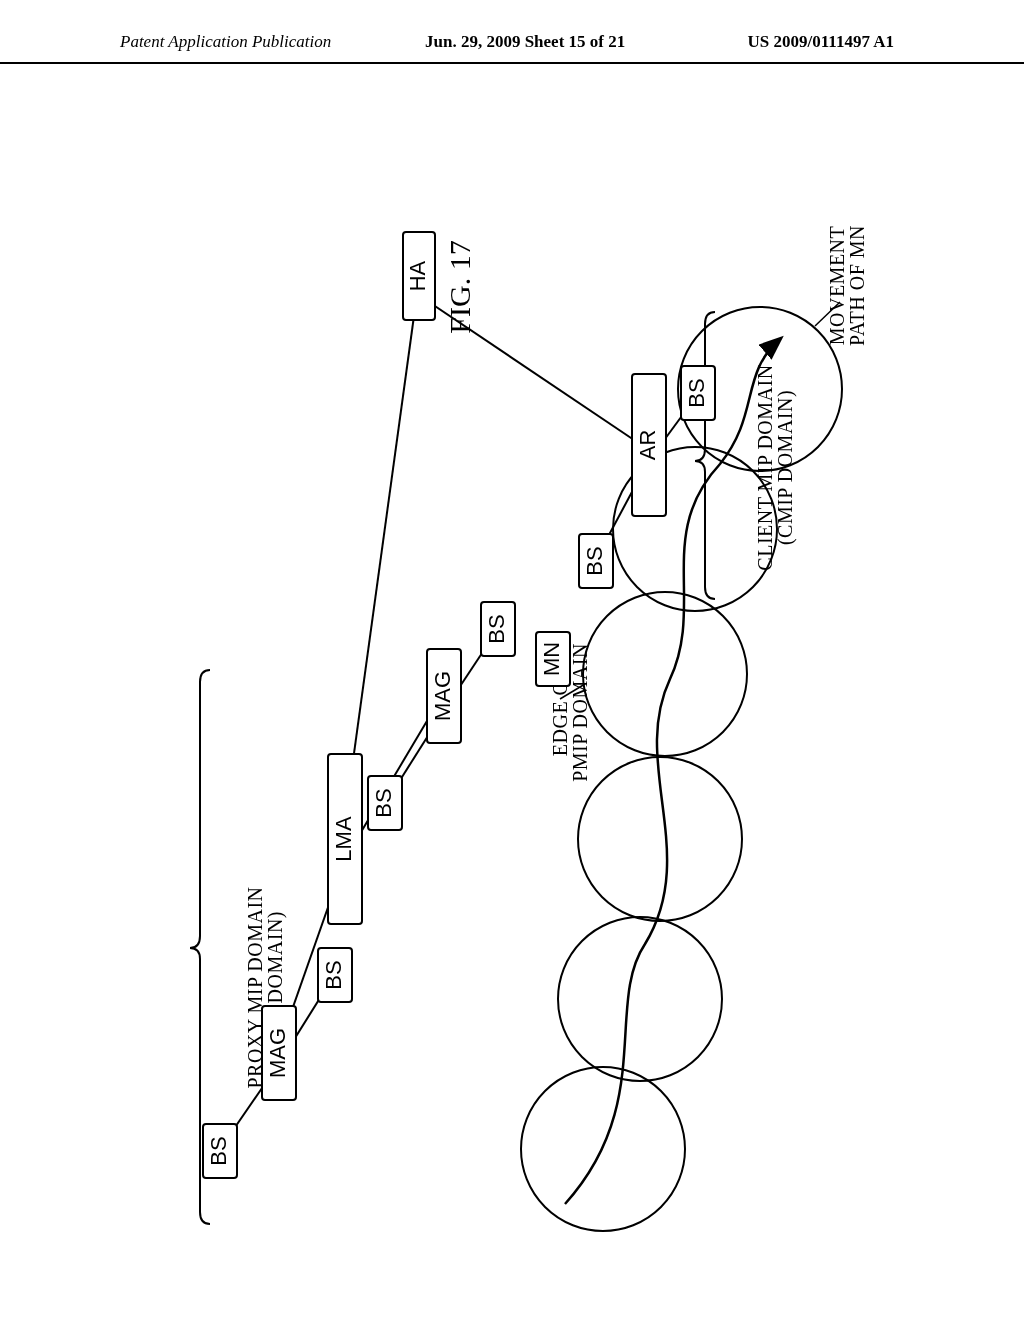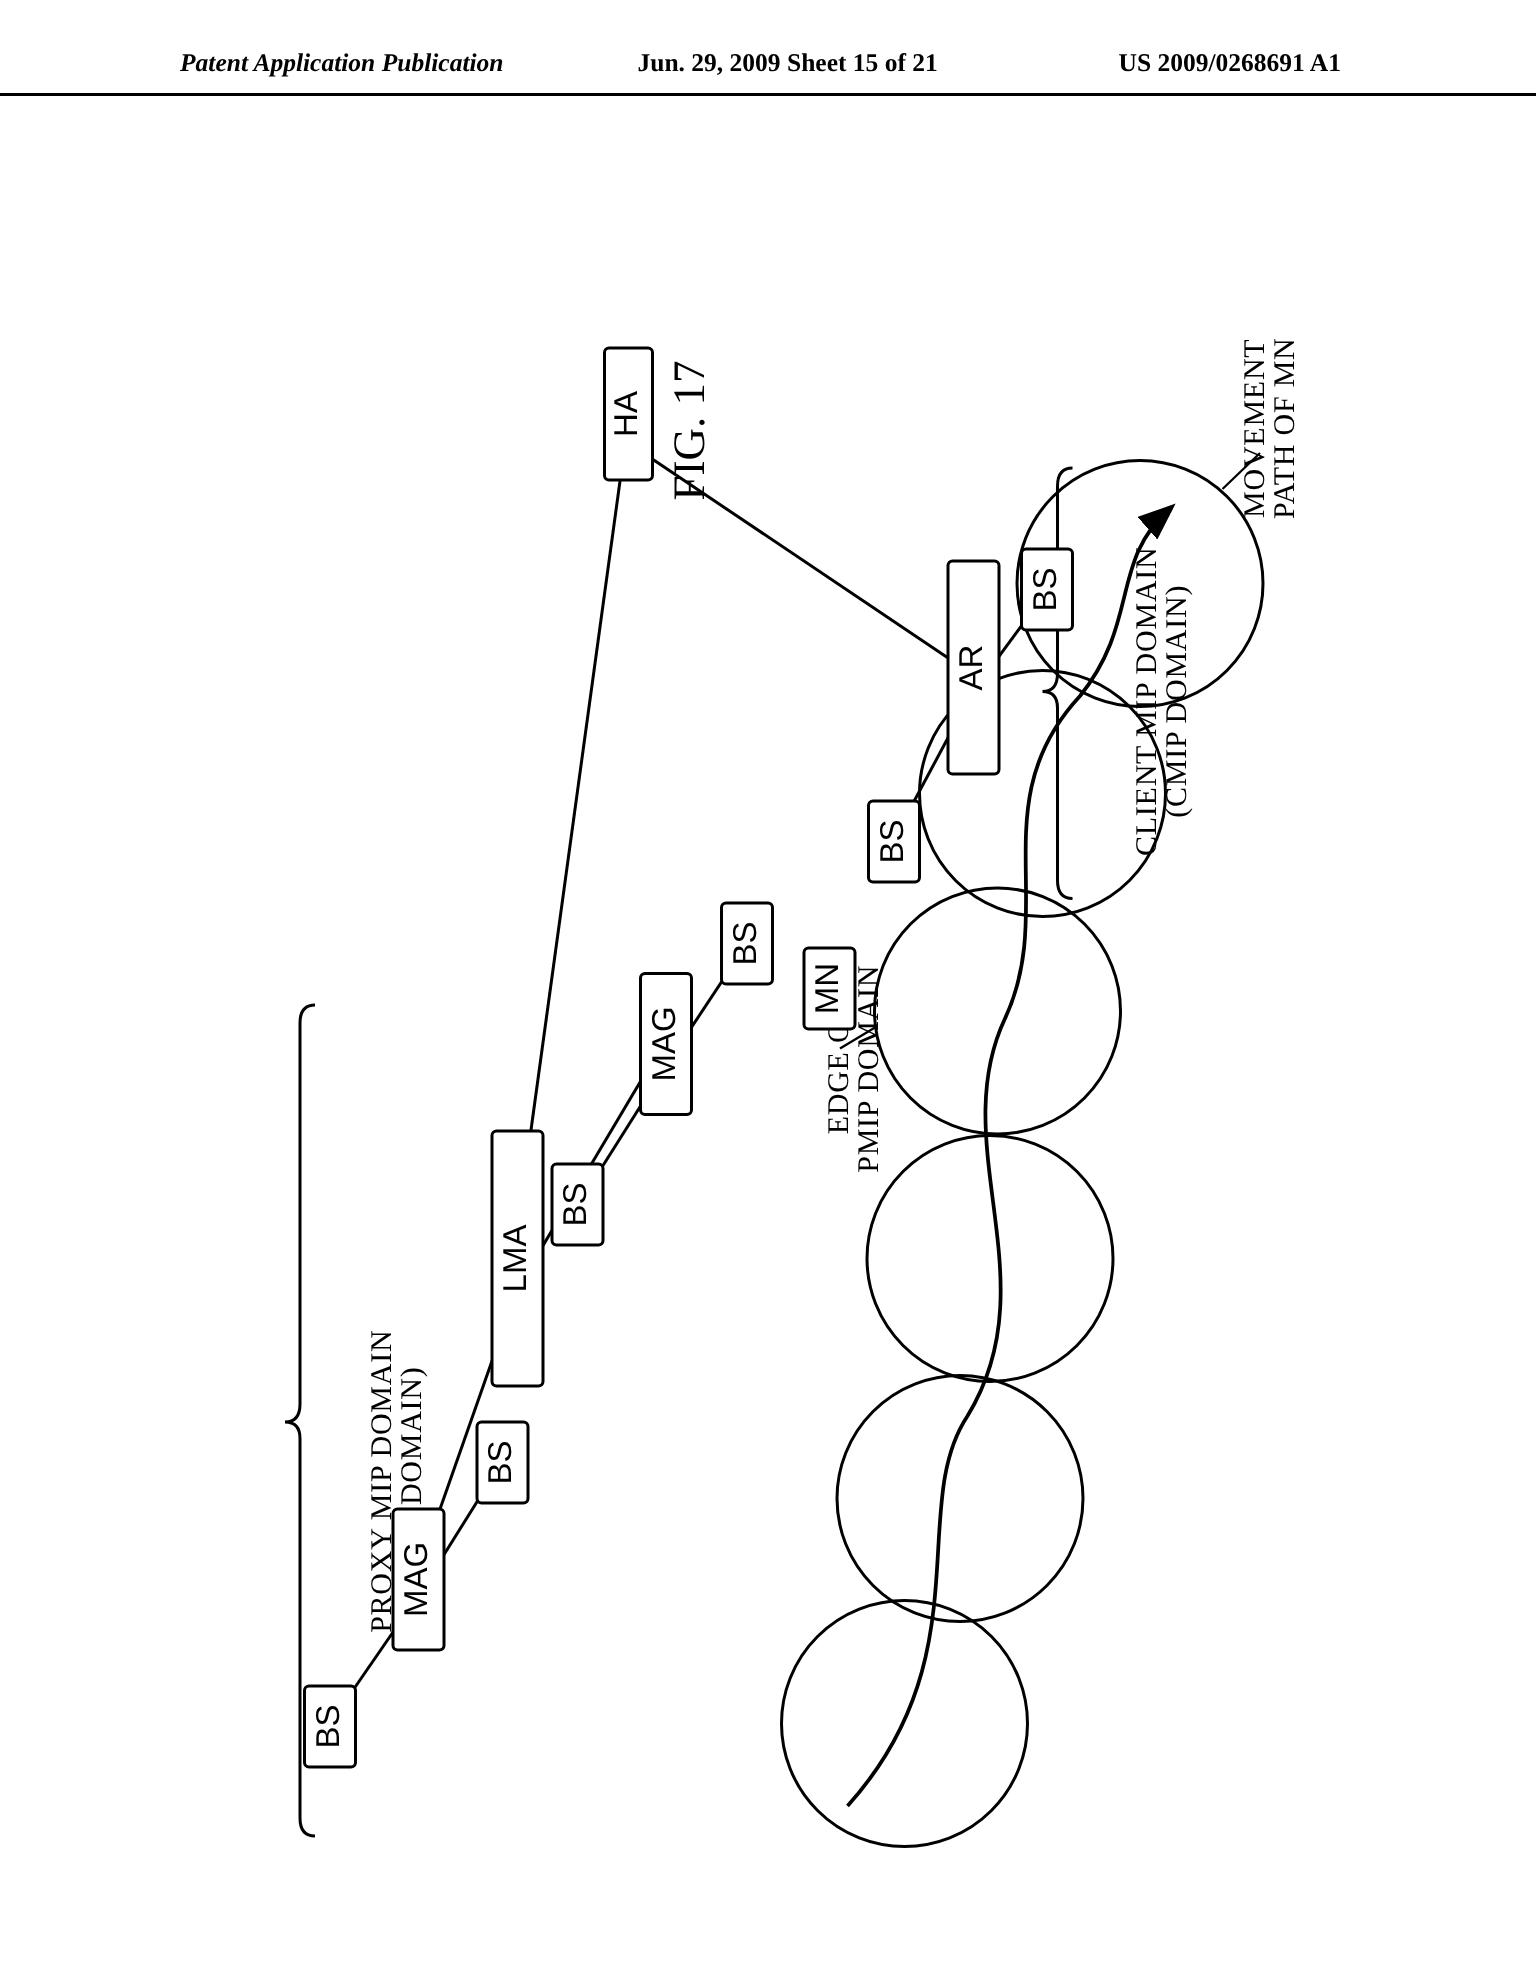--- a/index.html
+++ b/index.html
@@ -12,21 +12,21 @@
   }
   .header {
     position: relative;
     height: 62px;
     border-bottom: 2px solid #000;
   }
   .header .left {
     position: absolute;
     left: 120px;
     top: 32px;
-    font-weight: bold;
+    font-weight: normal;
     font-size: 17px;
     font-style: italic;
   }
   .header .center {
     position: absolute;
     left: 425px;
     top: 32px;
     font-weight: bold;
     font-size: 17px;
   }
@@ -104,21 +104,21 @@
     stroke: #000;
     stroke-width: 2.5;
   }
 </style>
 </head>
 <body>
 
 <div class="header">
   <div class="left">Patent Application Publication</div>
   <div class="center">Jun. 29, 2009  Sheet 15 of 21</div>
-  <div class="right">US 2009/0268691 A1</div>
+  <div class="right">US 2009/0111497 A1</div>
 </div>
 
 <div class="figure">
 
   <div class="rot figlabel" style="left:360px; top:206px; width:200px;">FIG. 17</div>
 
   <div class="rot domainlabel-line1" style="left:105px; top:912px; width:300px;">PROXY MIP DOMAIN</div>
   <div class="rot domainlabel-line2" style="left:125px; top:912px; width:300px;">(PMIP DOMAIN)</div>
 
   <div class="rot edgepair" style="left:410px; top:637px; width:300px;">EDGE OF</div>

